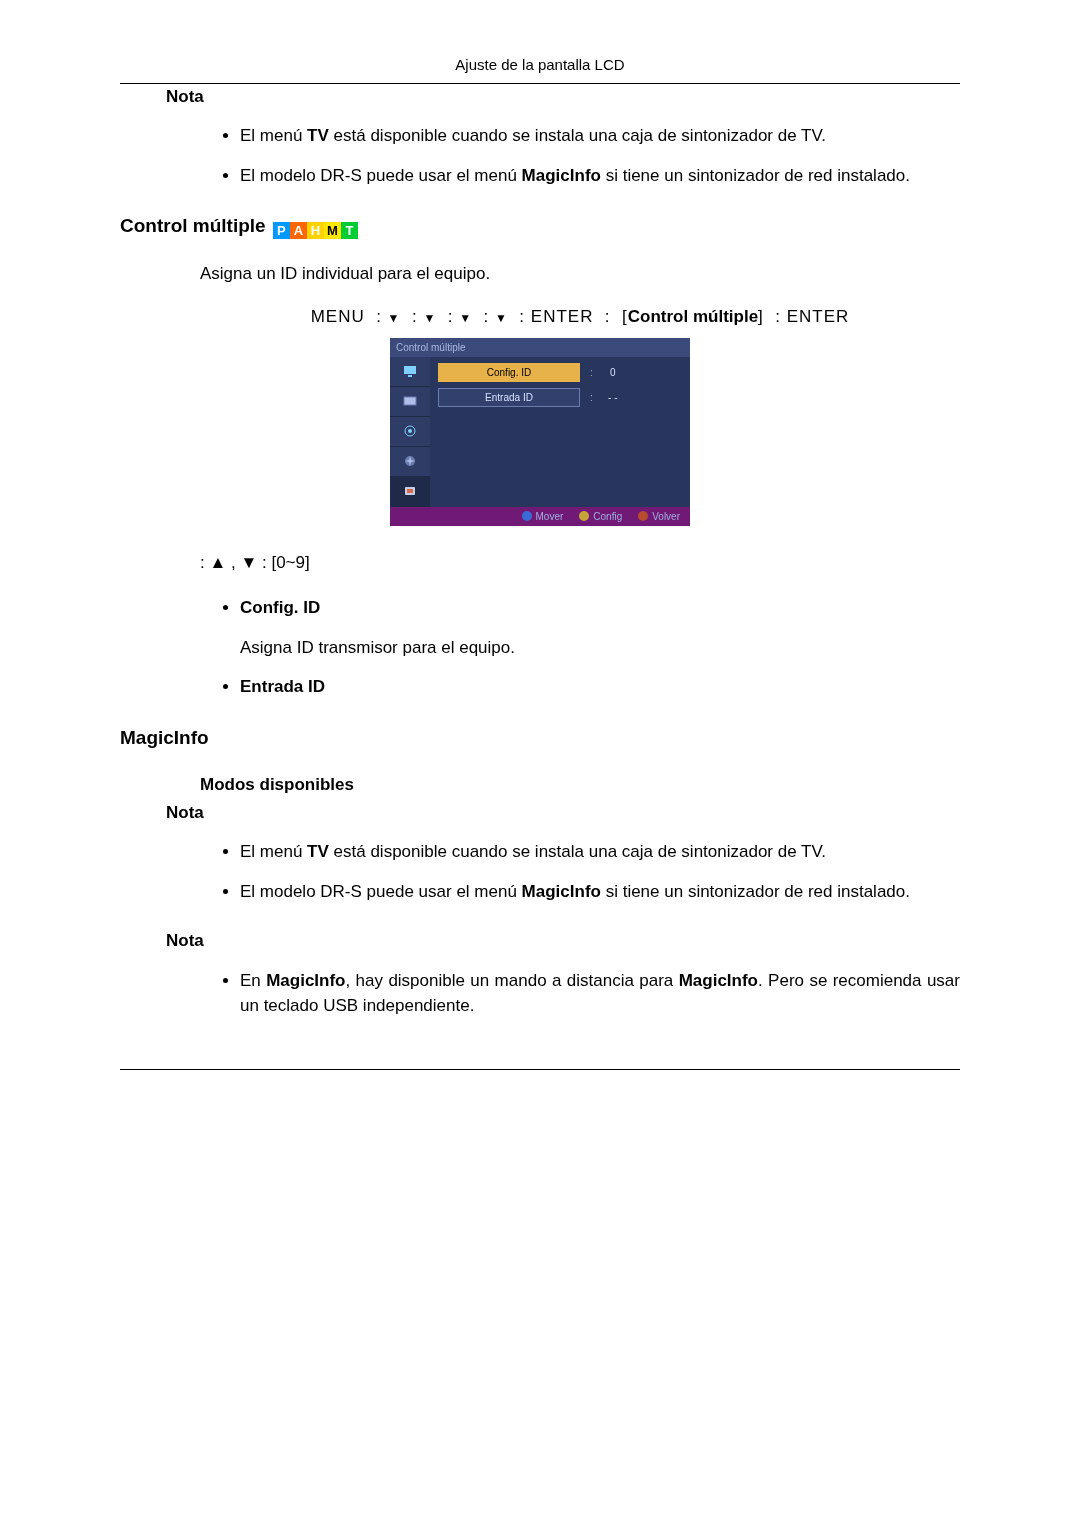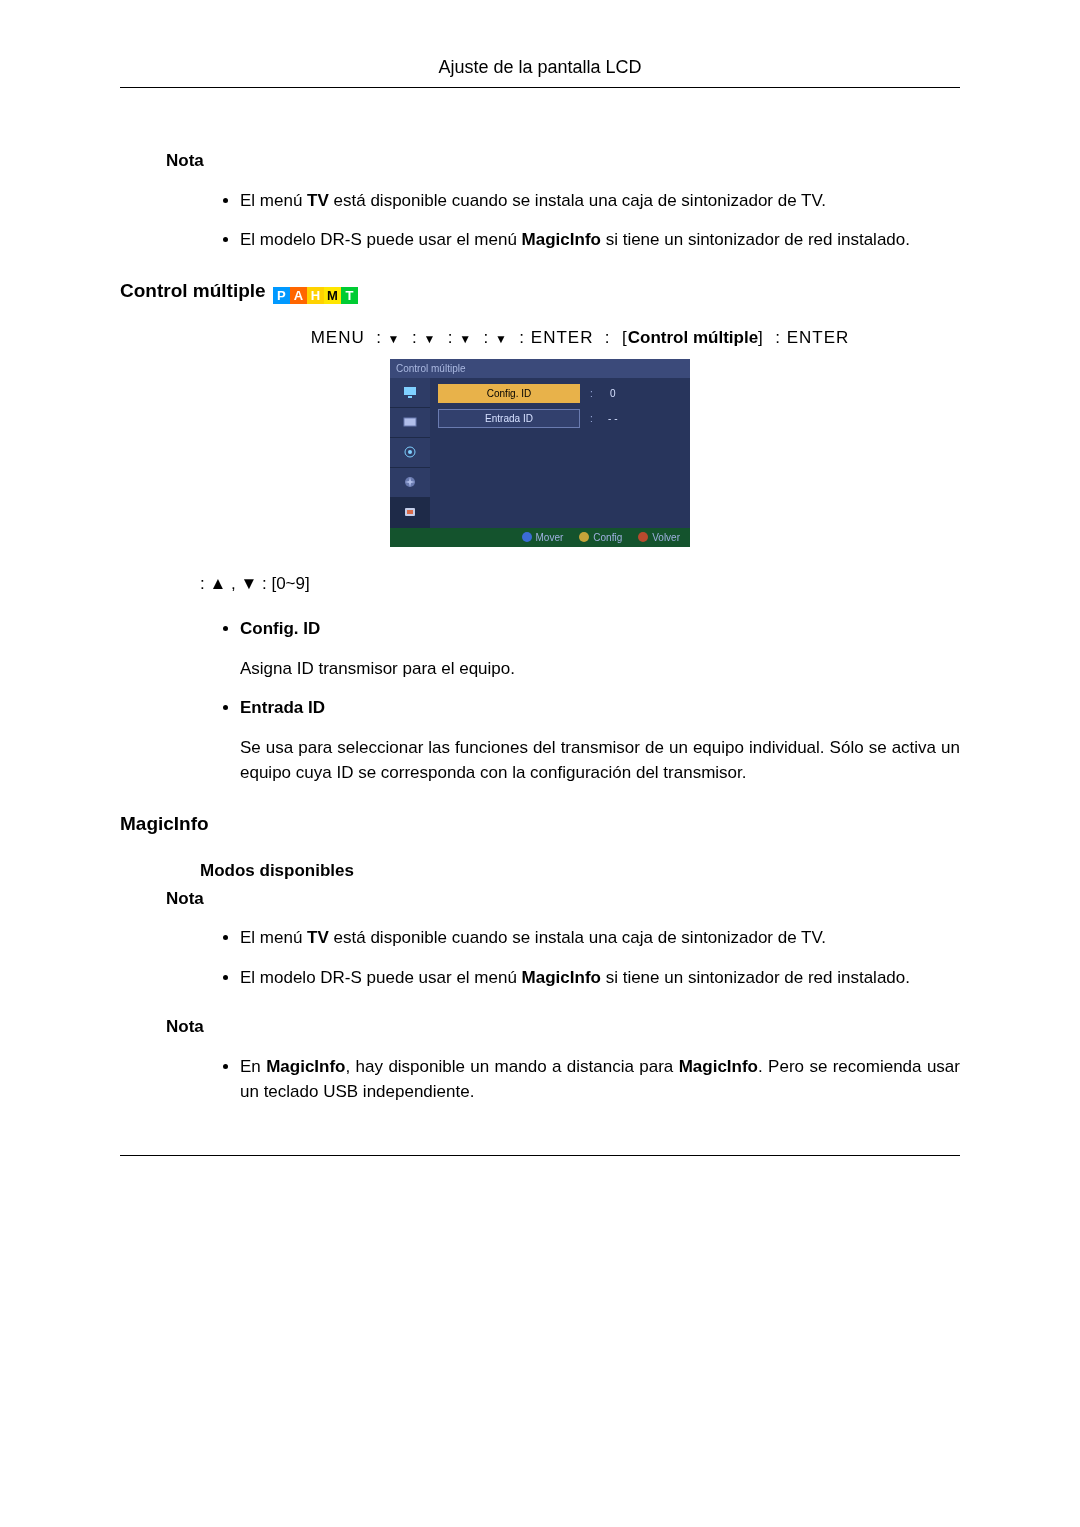--- a/index.html
+++ b/index.html
@@ -12,24 +12,23 @@
     line-height: 1.5;
   }
   .page {
     width: 1080px;
     min-height: 1527px;
     box-sizing: border-box;
     padding: 54px 120px 60px 120px;
   }
   .header-title {
     text-align: center;
-    font-size: 18px;
+    font-size: 15px;
     padding-bottom: 6px;
     border-bottom: 1px solid #000;
-    margin-bottom: 60px;
   }
   .bottom-rule {
     border-top: 1px solid #000;
     margin-top: 50px;
   }
   .note-label {
     font-weight: bold;
     margin-left: 46px;
     margin-bottom: 14px;
   }
@@ -147,21 +146,21 @@
     border: 1px solid #6a7bb0;
     background: rgba(80,100,160,.25);
     color: #d6e0ff;
     text-align: center;
     padding: 1px 0;
   }
   .osd-row.sel .lab { background: #e8b24a; color:#000; border-color:#e8b24a;}
   .osd-row .colon { padding: 0 10px; color:#9fb0e0;}
   .osd-row .val { color:#d6e0ff; min-width: 20px; text-align:center;}
   .osd-footer {
-    background: #14532d;
+    background: #701a75;
     display: flex;
     justify-content: flex-end;
     gap: 16px;
     padding: 2px 10px;
     font-size: 10px;
     color: #9fb0e0;
   }
   .osd-footer .hint { display:flex; align-items:center; gap:4px;}
   .osd-footer .ico { display:inline-block; width:10px; height:10px; border-radius:50%;}
   .ico-move { background:#3b6bd6;}
@@ -190,20 +189,21 @@
     <span>Control múltiple</span>
     <span class="badge-strip">
       <span class="badge bg-p">P</span>
       <span class="badge bg-a">A</span>
       <span class="badge bg-h">H</span>
       <span class="badge bg-m">M</span>
       <span class="badge bg-t">T</span>
     </span>
   </div>
 
+  <div class="sub-desc">Asigna un ID individual para el equipo.</div>
 
   <div class="menu-path">
     <span>MENU</span>
     &nbsp;:&nbsp;<span class="tri">▼</span>
     &nbsp;:&nbsp;<span class="tri">▼</span>
     &nbsp;:&nbsp;<span class="tri">▼</span>
     &nbsp;:&nbsp;<span class="tri">▼</span>
     &nbsp;:&nbsp;<span>ENTER</span>
     &nbsp;:&nbsp;&nbsp;[<b>Control múltiple</b>]
     &nbsp;:&nbsp;<span>ENTER</span>
@@ -274,21 +274,20 @@
 
   <div class="nav-line">: ▲ , ▼  : [0~9]</div>
 
   <ul class="bullets" style="padding-left:120px;">
     <li>
       <div><b>Config. ID</b></div>
       <div style="margin-top:14px;">Asigna ID transmisor para el equipo.</div>
     </li>
     <li>
       <div><b>Entrada ID</b></div>
-      <div style="margin-top:14px; text-align:justify;">Se usa para seleccionar las funciones del transmisor de un equipo individual. Sólo se activa un equipo cuya ID se corresponda con la configuración del transmisor.</div>
     </li>
   </ul>
 
   <div class="section-title">MagicInfo</div>
   <div class="sub-title">Modos disponibles</div>
 
 
   <div class="note-label">Nota</div>
   <ul class="bullets">
     <li>

